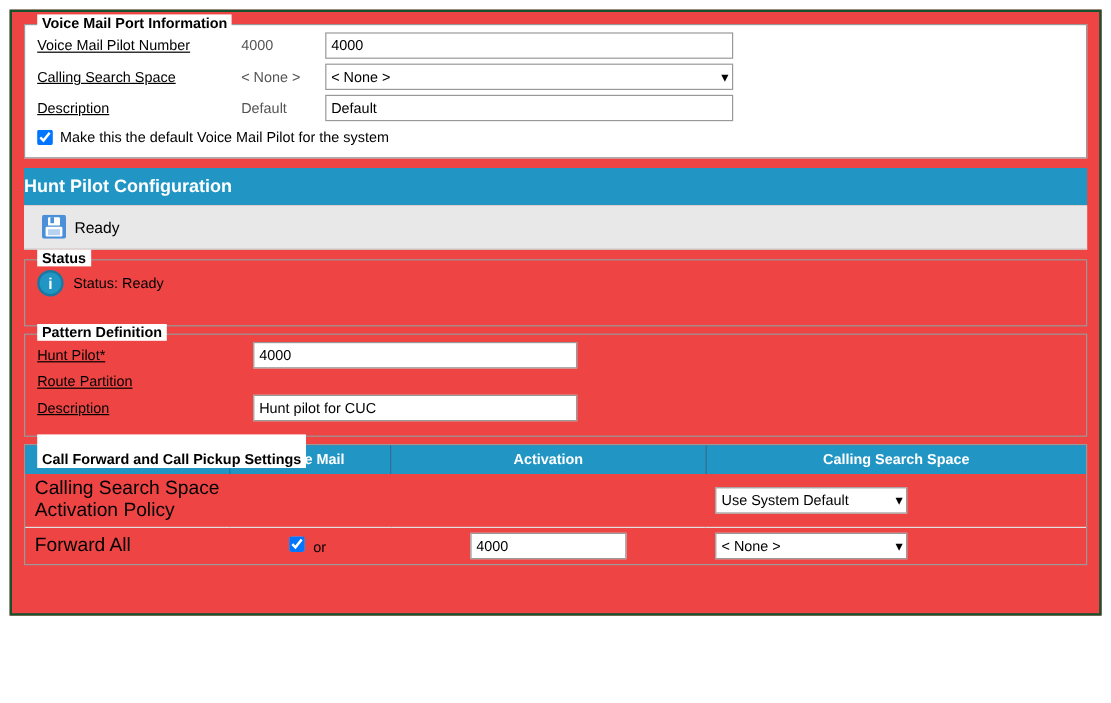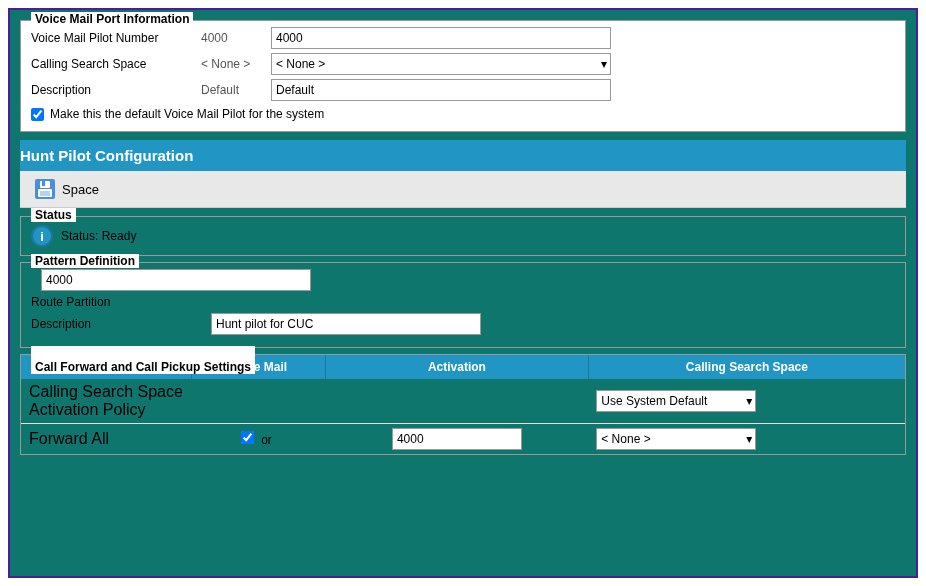--- a/index.html
+++ b/index.html
@@ -6,24 +6,24 @@
     body {
       font-family: Arial, sans-serif;
       font-size: 12px;
       background: #fff;
       color: #000;
       width: 926px;
       height: 586px;
       overflow: hidden;
     }
     .outer-border {
-      border: 2px solid #4c1d95;
+      border: 2px solid #14532d;
       margin: 8px;
-      background: #0f766e;
-      height: 570px;
+      background: #ef4444;
+      height: 505px;
       overflow: hidden;
     }
     
     .voicemail-section {
       border: 1px solid #999;
       margin: 10px 10px 8px 10px;
       padding: 6px 10px 10px 10px;
       position: relative;
       background: #fff;
     }
@@ -38,20 +38,21 @@
     }
     .form-row {
       display: flex;
       align-items: center;
       margin-bottom: 4px;
     }
     .form-label {
       width: 170px;
       min-width: 170px;
       font-size: 12px;
+      text-decoration: underline;
     }
     .form-default {
       width: 70px;
       min-width: 70px;
       color: #555;
       font-size: 12px;
     }
     .form-input {
       border: 1px solid #999;
       padding: 2px 4px;
@@ -124,21 +125,21 @@
       cursor: pointer;
       background: none;
       border: none;
       font-size: 13px;
       padding: 2px 4px;
     }
     
     .status-section {
       border: 1px solid #999;
       margin: 8px 10px 6px 10px;
-      padding: 6px 10px 8px 10px;
+      padding: 6px 10px 24px 10px;
       position: relative;
     }
     .status-legend {
       position: absolute;
       top: -9px;
       left: 10px;
       background: #fff;
       padding: 0 4px;
       font-weight: bold;
       font-size: 12px;
@@ -325,36 +326,37 @@
     <button class="save-btn">
       <span class="save-icon">
         <svg width="20" height="20" viewBox="0 0 20 20" xmlns="http://www.w3.org/2000/svg">
           <rect width="20" height="20" rx="2" fill="#4a90d9"></rect>
           <rect x="5" y="2" width="10" height="7" rx="1" fill="#fff"></rect>
           <rect x="7" y="2" width="3" height="5" fill="#4a90d9"></rect>
           <rect x="3" y="10" width="14" height="8" rx="1" fill="#fff"></rect>
           <rect x="5" y="12" width="10" height="5" fill="#4a90d9" opacity="0.4"></rect>
         </svg>
       </span>
-      <span>Space</span>
+      <span>Ready</span>
     </button>
   </div>
 
   <div class="status-section">
     <div class="status-legend">Status</div>
     <div class="status-row">
       <div class="info-icon">i</div>
       <span>Status: Ready</span>
     </div>
   </div>
 
   <div class="pattern-section">
     <div class="pattern-legend">Pattern Definition</div>
 
     <div class="form-row">
+      <span class="form-label">Hunt Pilot*</span>
       <span class="form-default" style="width:10px; min-width:10px;"></span>
       <input type="text" class="pattern-input" value="4000" style="">
     </div>
 
     <div class="form-row">
       <span class="form-label">Route Partition</span>
       <span class="form-default" style="width:10px; min-width:10px;"></span>
     </div>
 
     <div class="form-row">

